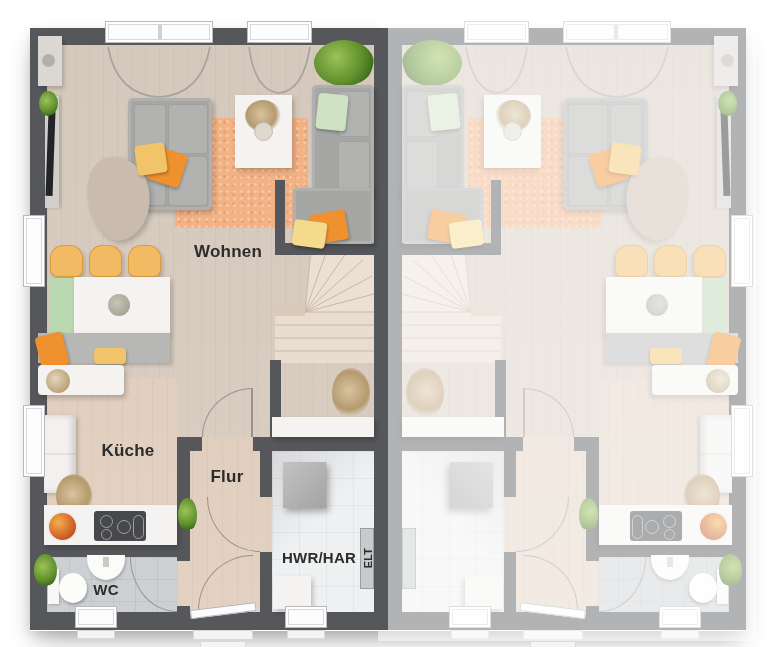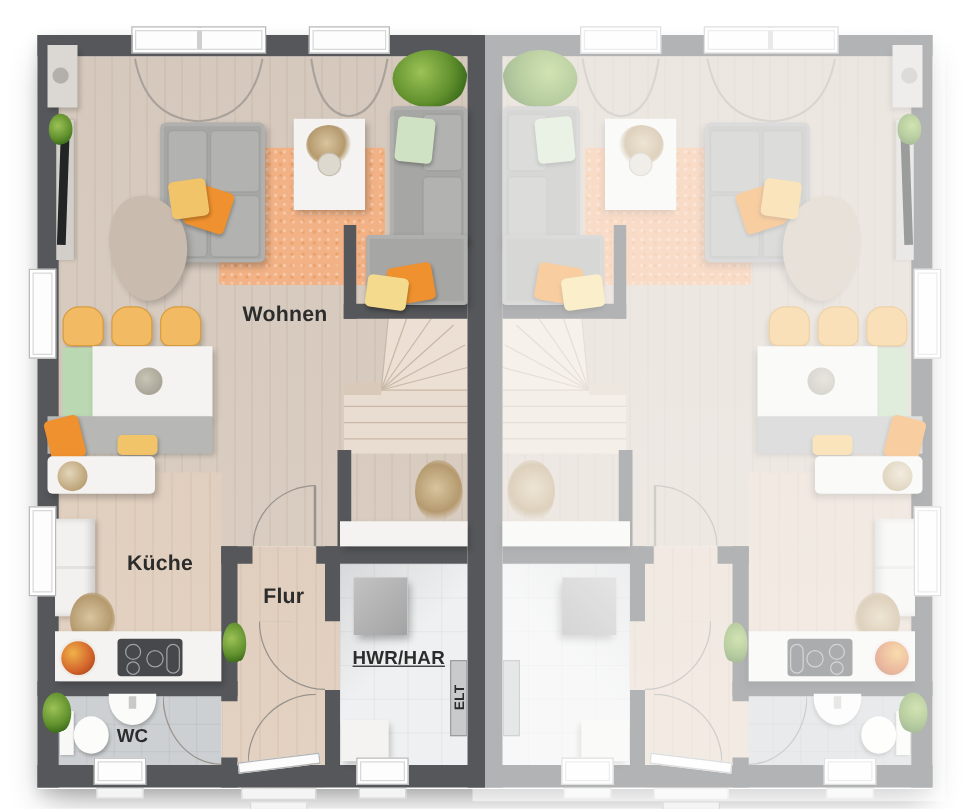--- a/index.html
+++ b/index.html
@@ -198,21 +198,21 @@
         <path d="M105,2 Q96,50 54,52" stroke="#a8a29b" stroke-width="1.6" fill="none"></path>
       </svg>
       <svg class="abs" style="left:217px;top:17px;z-index:4;" width="65" height="55" viewBox="0 0 65 55">
         <path d="M2,2 Q8,46 32,48" stroke="#a8a29b" stroke-width="1.6" fill="none"></path>
         <path d="M63,2 Q56,46 32,48" stroke="#a8a29b" stroke-width="1.6" fill="none"></path>
       </svg>
 
       <span class="room-label lab17" style="left:198px;top:224px;">Wohnen</span>
       <span class="room-label lab17" style="left:98px;top:423px;">Küche</span>
       <span class="room-label lab17" style="left:197px;top:449px;">Flur</span>
-      <span class="room-label lab15" style="left:289px;top:499px;text-decoration:underline;">HWR/HAR</span>
+      <span class="room-label lab15" style="left:289px;top:529px;">HWR/HAR</span>
       <span class="room-label lab15" style="left:76px;top:561px;">WC</span>
       <span class="room-label labelt" style="left:338px;top:530px;">ELT</span>
     </div>
 
   <div class="unit mirrored faded">
 
       <div class="floor wood" style="left:17px;top:17px;width:327px;height:392px;"></div>
       <div class="floor woodwarm" style="left:17px;top:350px;width:130px;height:167px;"></div>
       <div class="floor woodwarm" style="left:147px;top:409px;width:95px;height:175px;"></div>
       <div class="floor tilewc" style="left:17px;top:529px;width:130px;height:57px;"></div>

